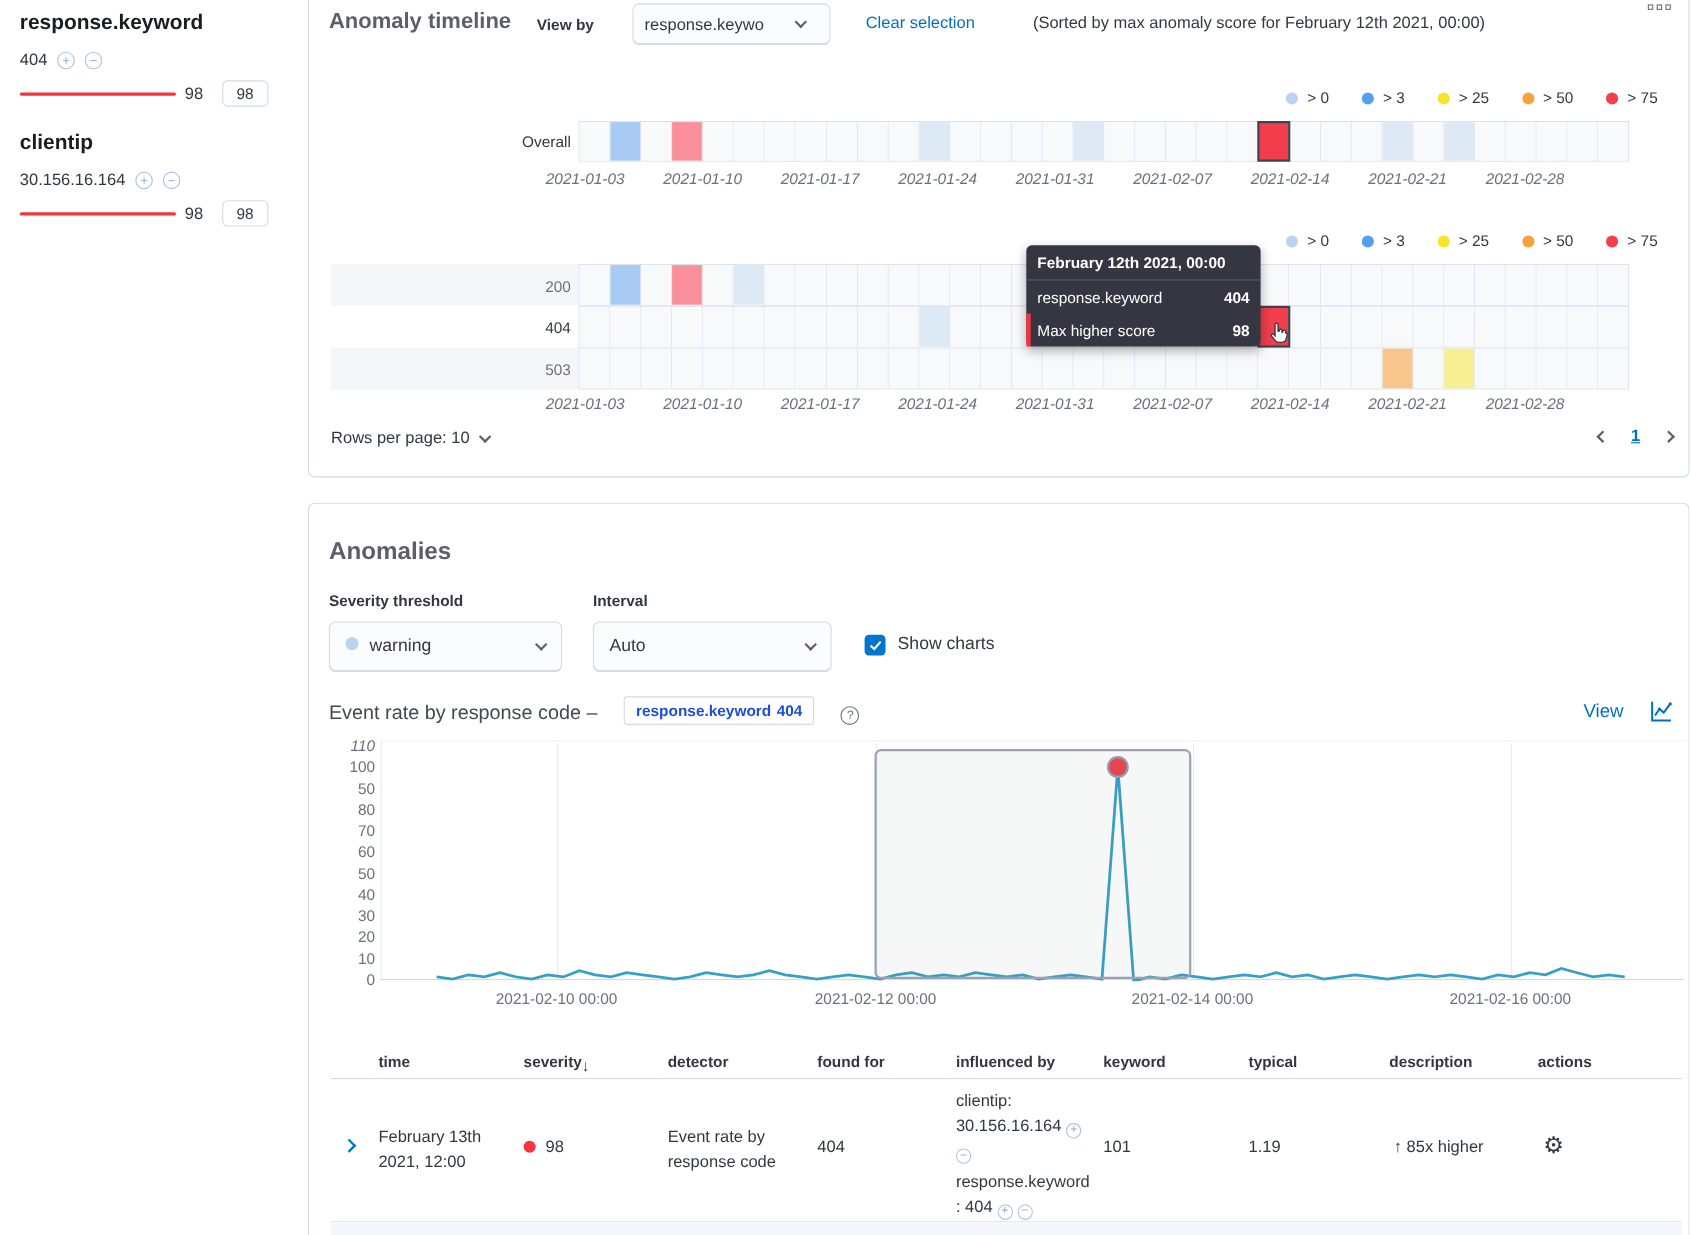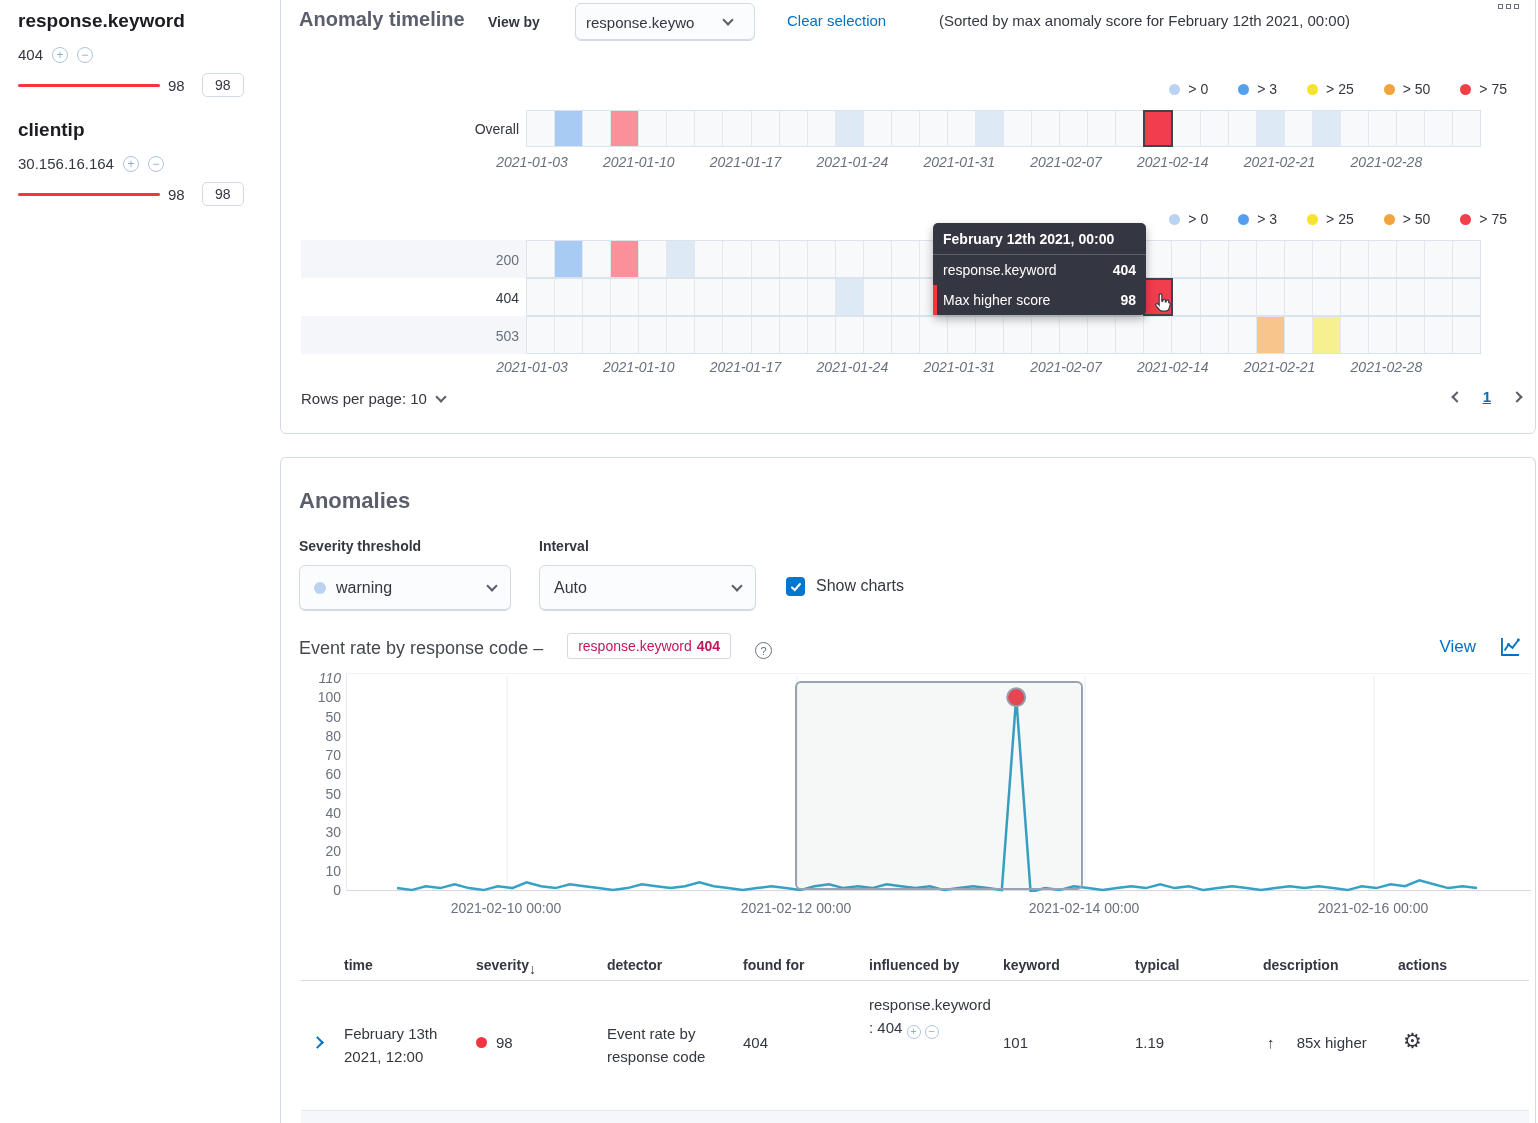--- a/index.html
+++ b/index.html
@@ -74,21 +74,21 @@
   .ctl-label { position:absolute; font-size:14px; font-weight:bold; top:80px; }
   .eui-select { position:absolute; top:107px; height:46px; background:#fbfcfd; border:1px solid #d3dae6;
                 border-radius:6px; display:flex; align-items:center; justify-content:space-between;
                 padding:0 14px; font-size:16px; cursor:pointer; box-shadow:inset 0 -1px 0 #d3dae6; }
   .sev-dot { width:12px; height:12px; border-radius:50%; background:#bad3f2; margin-right:10px; }
   .checkbox { position:absolute; left:505px; top:119px; width:19px; height:19px; background:#0077cc;
               border-radius:4px; display:flex; align-items:center; justify-content:center; cursor:pointer; }
   .cb-label { position:absolute; left:535px; top:119px; font-size:16px; }
 
   .chart-hd { position:absolute; left:18px; top:175px; font-size:18px; color:#45494f; display:flex; align-items:flex-end; gap:24px; }
-  .chart-badge { border:1px solid #d3dae6; border-radius:3px; padding:4px 10px; font-size:14px; color:#be185d; background:#fff; }
+  .chart-badge { border:1px solid #d3dae6; border-radius:3px; padding:4px 10px; font-size:14px; color:#1d4ed8; background:#fff;font-weight:bold; }
   .chart-badge b { margin-left:5px; }
   .help-icon { width:17px; height:17px; border:1px solid #69707d; border-radius:50%; color:#69707d;
                font-size:11px; display:flex; align-items:center; justify-content:center; }
   .view-link { position:absolute; right:14px; top:178px; display:flex; align-items:center; gap:24px; font-size:17px; }
   .ylabels span { position:absolute; right:0; font-size:14px; color:#69707d; }
   .xlabels span { position:absolute; transform:translateX(-50%); font-size:14px; color:#69707d; white-space:nowrap; }
   .sel-box { position:absolute; border:2px solid #98a2b3; border-radius:6px; background:rgba(105,112,125,.06); }
 
   
   .thead { position:absolute; left:20px; right:6px; top:495px; height:28px; border-bottom:1px solid #d3dae6; }
@@ -394,21 +394,21 @@
       <span class="page-num">1</span>
       <span class="chev right"></span>
     </div>
   </section>
 
   <section class="panel" id="panel-anomalies">
     <h2 class="an-title">Anomalies</h2>
 
     <span class="ctl-label" style="left:18px;">Severity threshold</span>
     <div class="eui-select" style="left:18px; width:212px;">
-      <span style="display:flex;align-items:center;">
+      <span style="display:flex;">
           <span class="sev-dot"></span>
       <span>warning</span>
         </span>
       <span class="chev down"></span>
     </div>
 
     <span class="ctl-label" style="left:258px;">Interval</span>
     <div class="eui-select" style="left:258px; width:217px;">
       <span>Auto</span>
       <span class="chev down"></span>
@@ -484,25 +484,26 @@
     <div class="trow">
       <span class="expander" style="left:12px; top:52px;"><span class="chev right blue"></span></span>
       <div class="cell" style="left:43px; top:42px; width:115px; line-height:1.5;">February 13th 2021, 12:00</div>
       <div class="cell sev-cell" style="left:175px; top:53px;">
         <span class="red-dot"></span>
         <span>98</span>
       </div>
       <div class="cell" style="left:306px; top:42px; width:115px; line-height:1.5;">Event rate by response code</div>
       <div class="cell" style="left:442px; top:53px;">404</div>
       <div class="cell infl" id="cell-influencers" style="left:568px; top:8px;">
+          <div><span>clientip: 30.156.16.164 </span><span class="pm-icon">+</span><span class="pm-icon">−</span></div>
           <div style="margin-top: 4px;"><span>response.keyword: 404 </span><span class="pm-icon">+</span><span class="pm-icon">−</span></div>
         </div>
       <div class="cell" style="left:702px; top:53px;">101</div>
       <div class="cell" style="left:834px; top:53px;">1.19</div>
       <div class="cell" style="left:966px; top:53px;">
         <span>↑</span>
-        <span style="margin-left:18px;">85x higher</span>
+        <span style="margin-left:0;">85x higher</span>
       </div>
       <div class="cell gear" style="left:1102px; top:48px;">⚙</div>
     </div>
     <div class="next-stripe"></div>
   </section>
 </div>
 
 </body></html>

